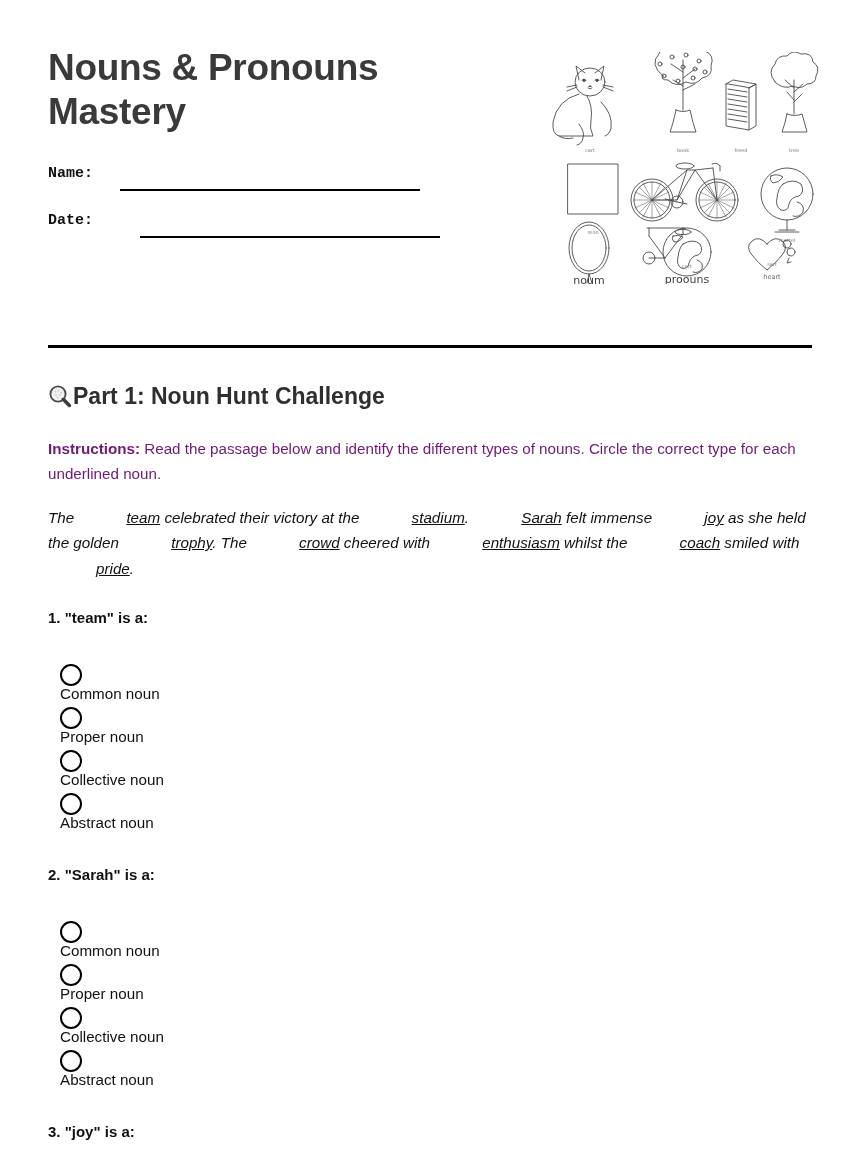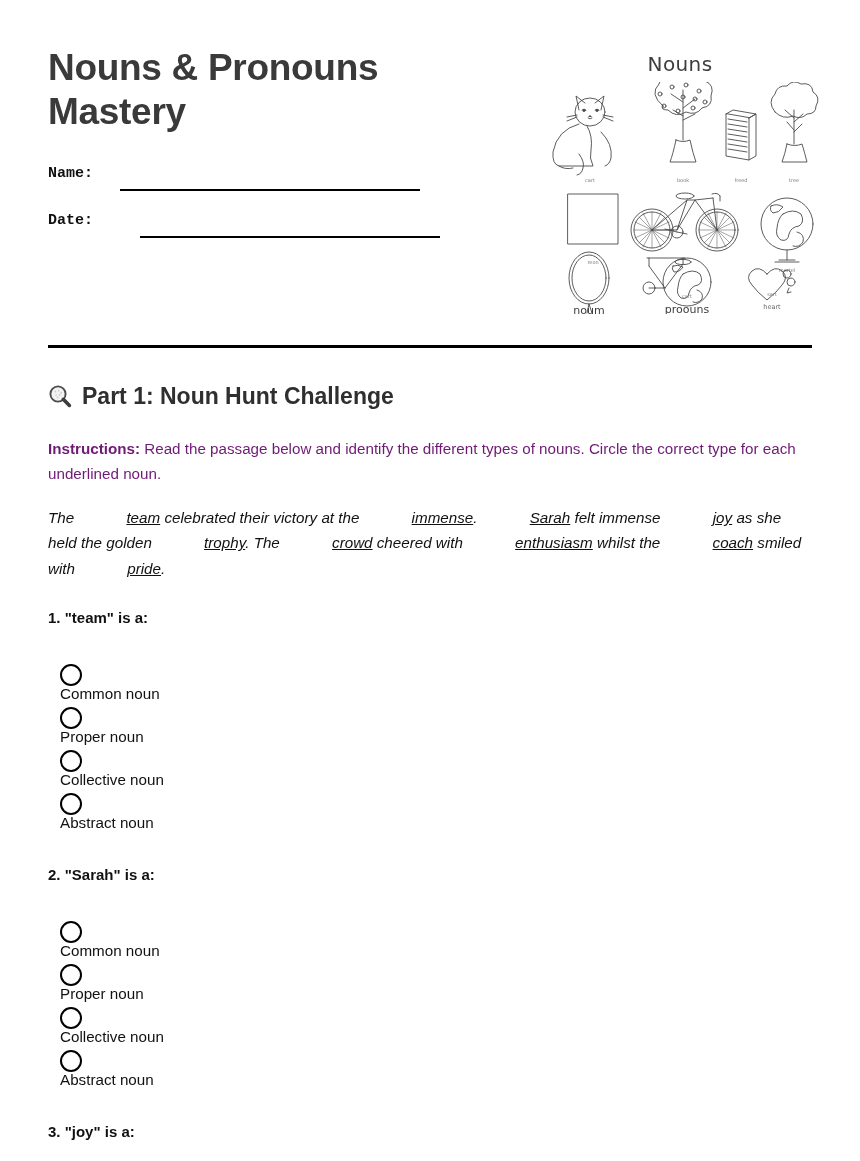--- a/index.html
+++ b/index.html
@@ -105,21 +105,20 @@
   .section {
     position: absolute;
     left: 48px;
     top: 383px;
     width: 768px;
   }
 
   .section-heading {
     display: flex;
     align-items: center;
-    gap: 9px;
     font-size: 23px;
     font-weight: bold;
     color: #2f2f2f;
     margin: 0 0 27px 0;
   }
   .magnifier-icon { flex: 0 0 auto; display: block; }
 
   .instructions {
     font-size: 15.2px;
     line-height: 1.62;
@@ -188,21 +187,20 @@
       <span class="field-label">Name:</span>
       <span class="field-line"></span>
     </div>
 
     <div class="field-row date">
       <span class="field-label">Date:</span>
       <span class="field-line"></span>
     </div>
 
     <div class="illustration">
-      <div class="illu-title">Nouns</div>
       <svg class="illu-canvas" width="290" height="232" viewBox="0 0 290 232">
         <g fill="none" stroke="#4a4a4a" stroke-width="0.9" stroke-linejoin="round" stroke-linecap="round">
 
           <g>
             <path d="M44 28 L41 14 L50 21 M66 28 L69 14 L60 21"></path>
             <ellipse cx="55" cy="30" rx="15" ry="14"></ellipse>
             <path d="M47 28 q2 -2 4 0 M60 28 q2 -2 4 0"></path>
             <circle cx="49" cy="28.5" r="1.1" fill="#4a4a4a"></circle>
             <circle cx="62" cy="28.5" r="1.1" fill="#4a4a4a"></circle>
             <path d="M55 33 l-2 2 h4 z" fill="#4a4a4a" stroke="none"></path>
@@ -329,21 +327,21 @@
         <path d="M15.3 15.3 L21.4 21.4" stroke="#3d3d3d" stroke-width="3.6" stroke-linecap="round"></path>
       </svg>
       <span>Part 1: Noun Hunt Challenge</span>
     </div>
 
     <p class="instructions">
       <b>Instructions:</b>
       <span>Read the passage below and identify the different types of nouns. Circle the correct type for each underlined noun.</span>
     </p>
 
-    <p class="passage"><span>The </span><u>team</u><span> celebrated their victory at the </span><u>immense</u><span>. </span><u>Sarah</u><span> felt immense </span><u>joy</u><span> as she held the golden </span><u>trophy</u><span>. The </span><u>crowd</u><span> cheered with </span><u>enthusiasm</u><span> whilst the </span><u>coach</u><span> smiled with </span><u>pride</u><span>.</span></p>
+    <p class="passage"><span>The </span><u>team</u><span> celebrated their victory at the </span><u>stadium</u><span>. </span><u>Sarah</u><span> felt immense </span><u>joy</u><span> as she held the golden </span><u>trophy</u><span>. The </span><u>crowd</u><span> cheered with </span><u>enthusiasm</u><span> whilst the </span><u>coach</u><span> smiled with </span><u>pride</u><span>.</span></p>
 
     <div>
 
       <div class="question-block">
         <div class="question-text">1. "team" is a:</div>
         <ul class="options">
           <li class="option">
             <span class="radio"></span>
             <span class="option-label">Common noun</span>
           </li>

